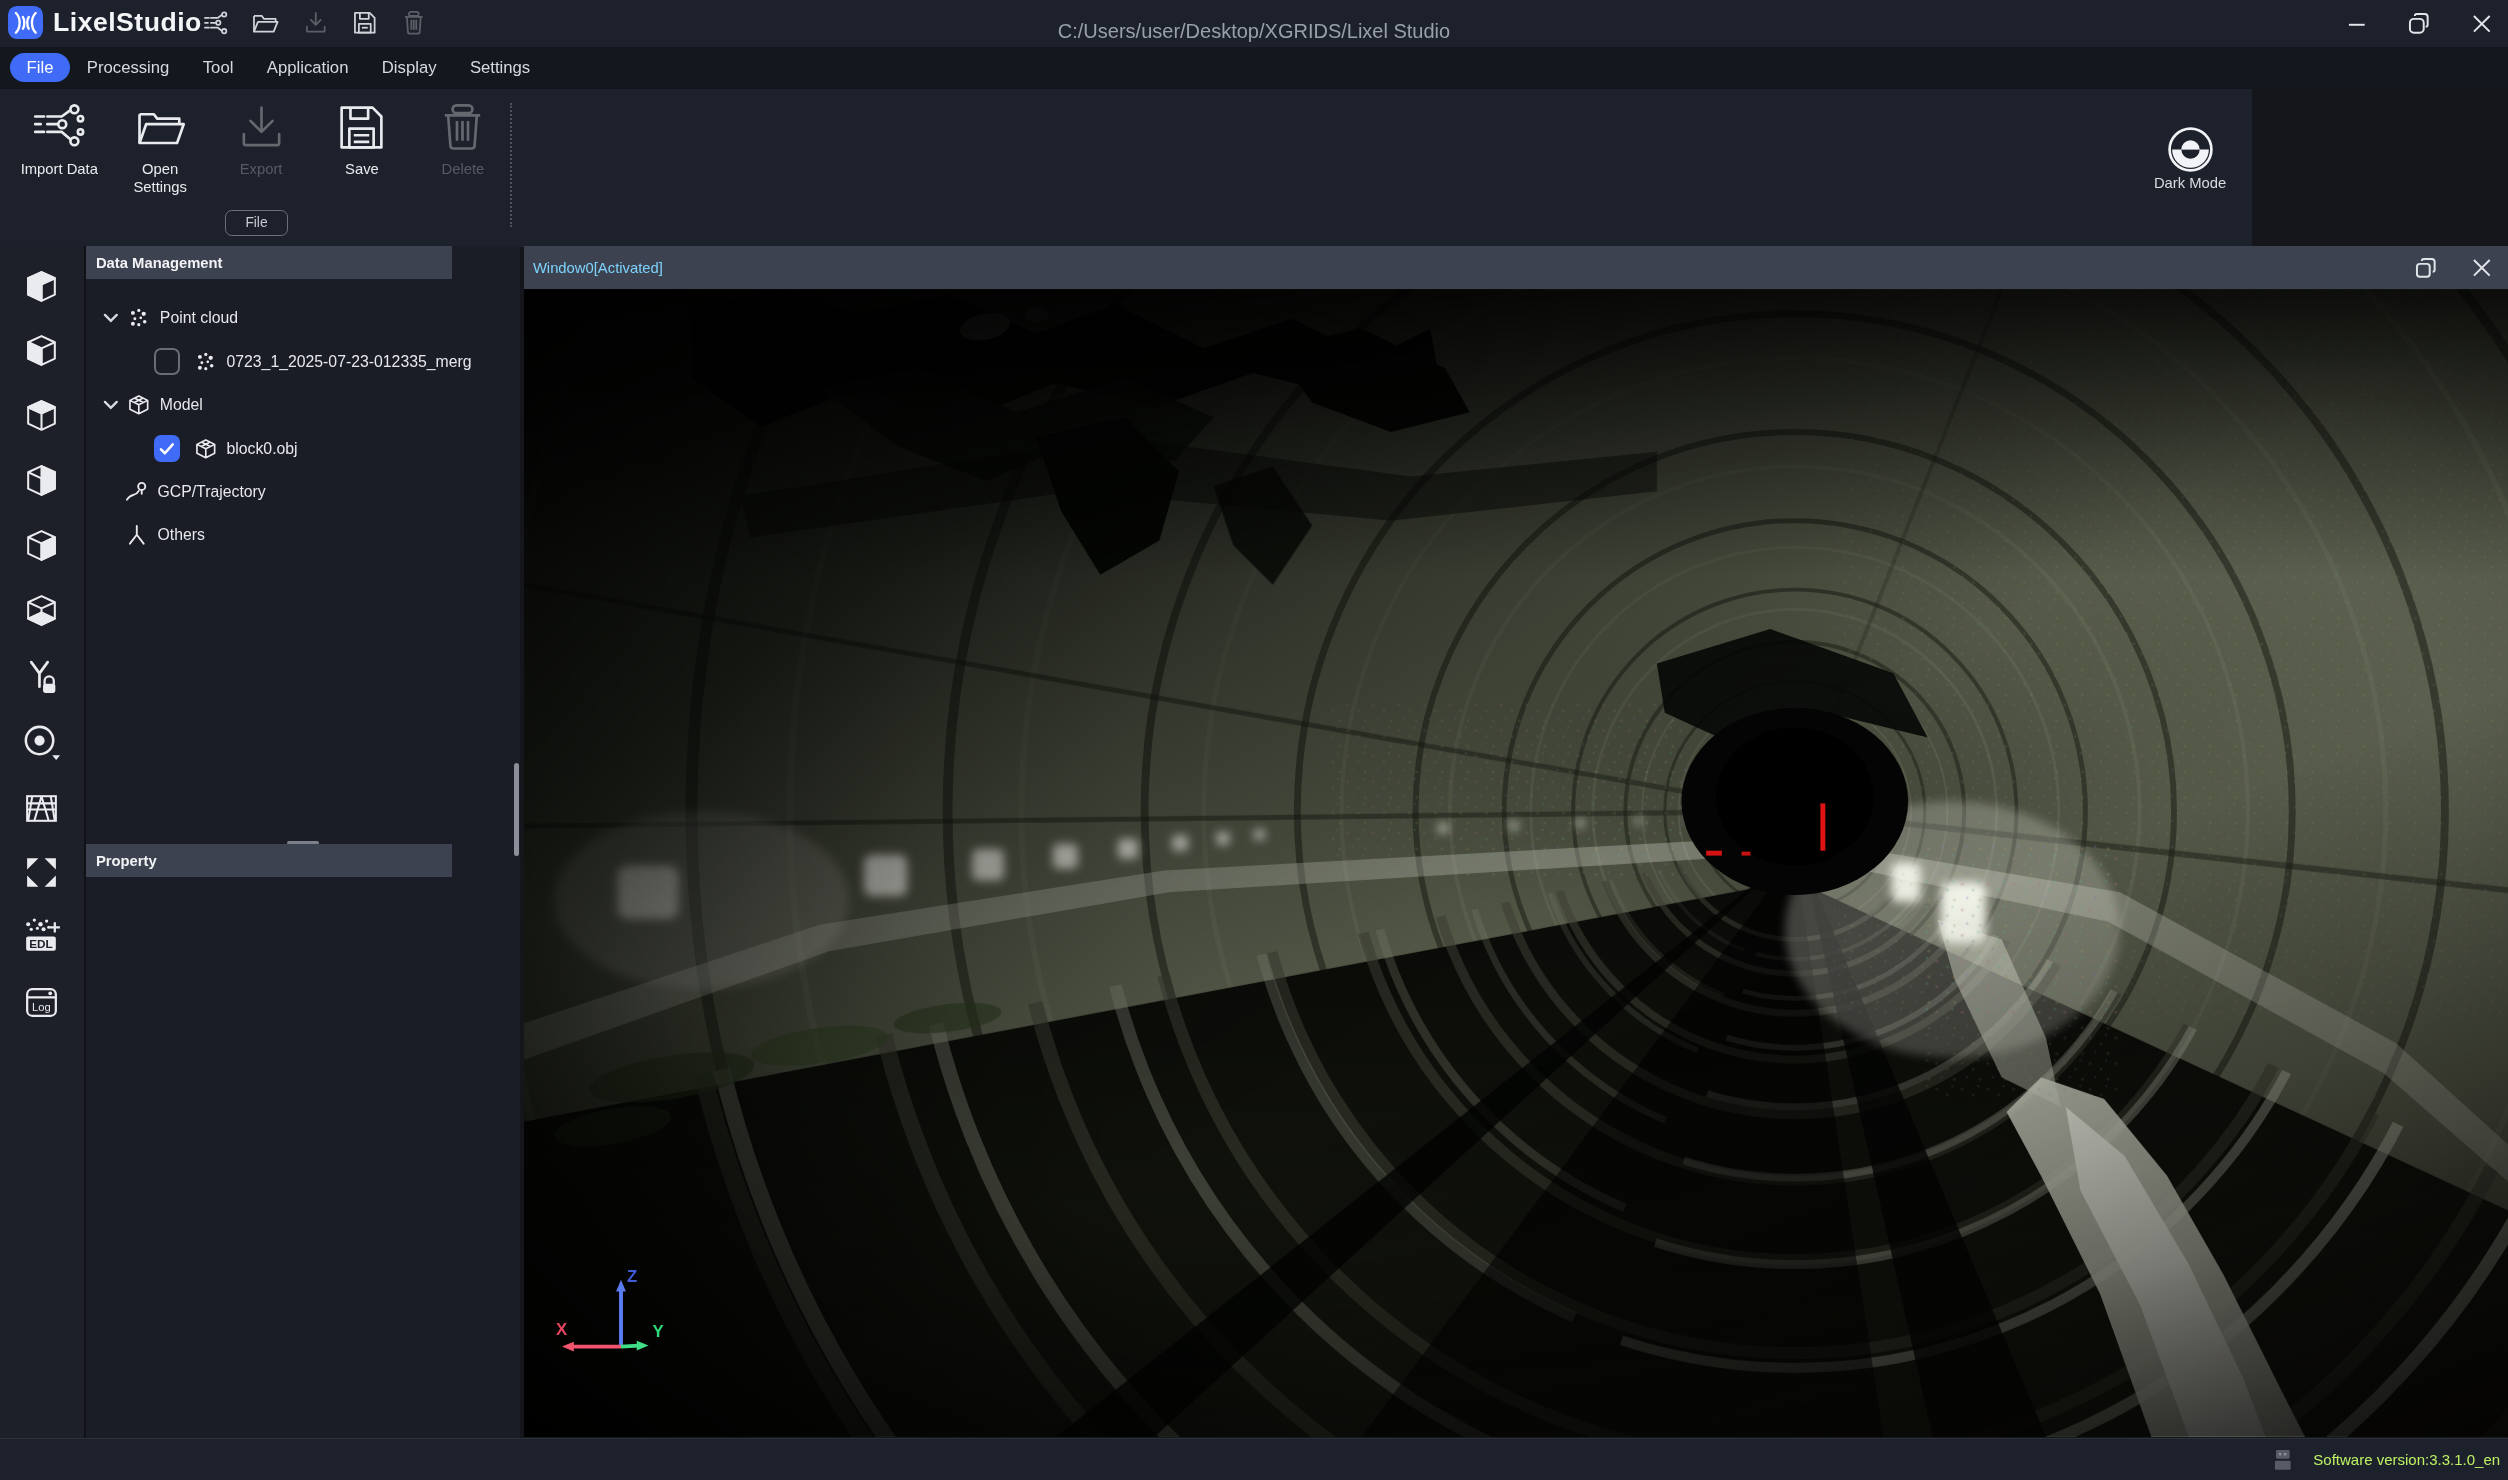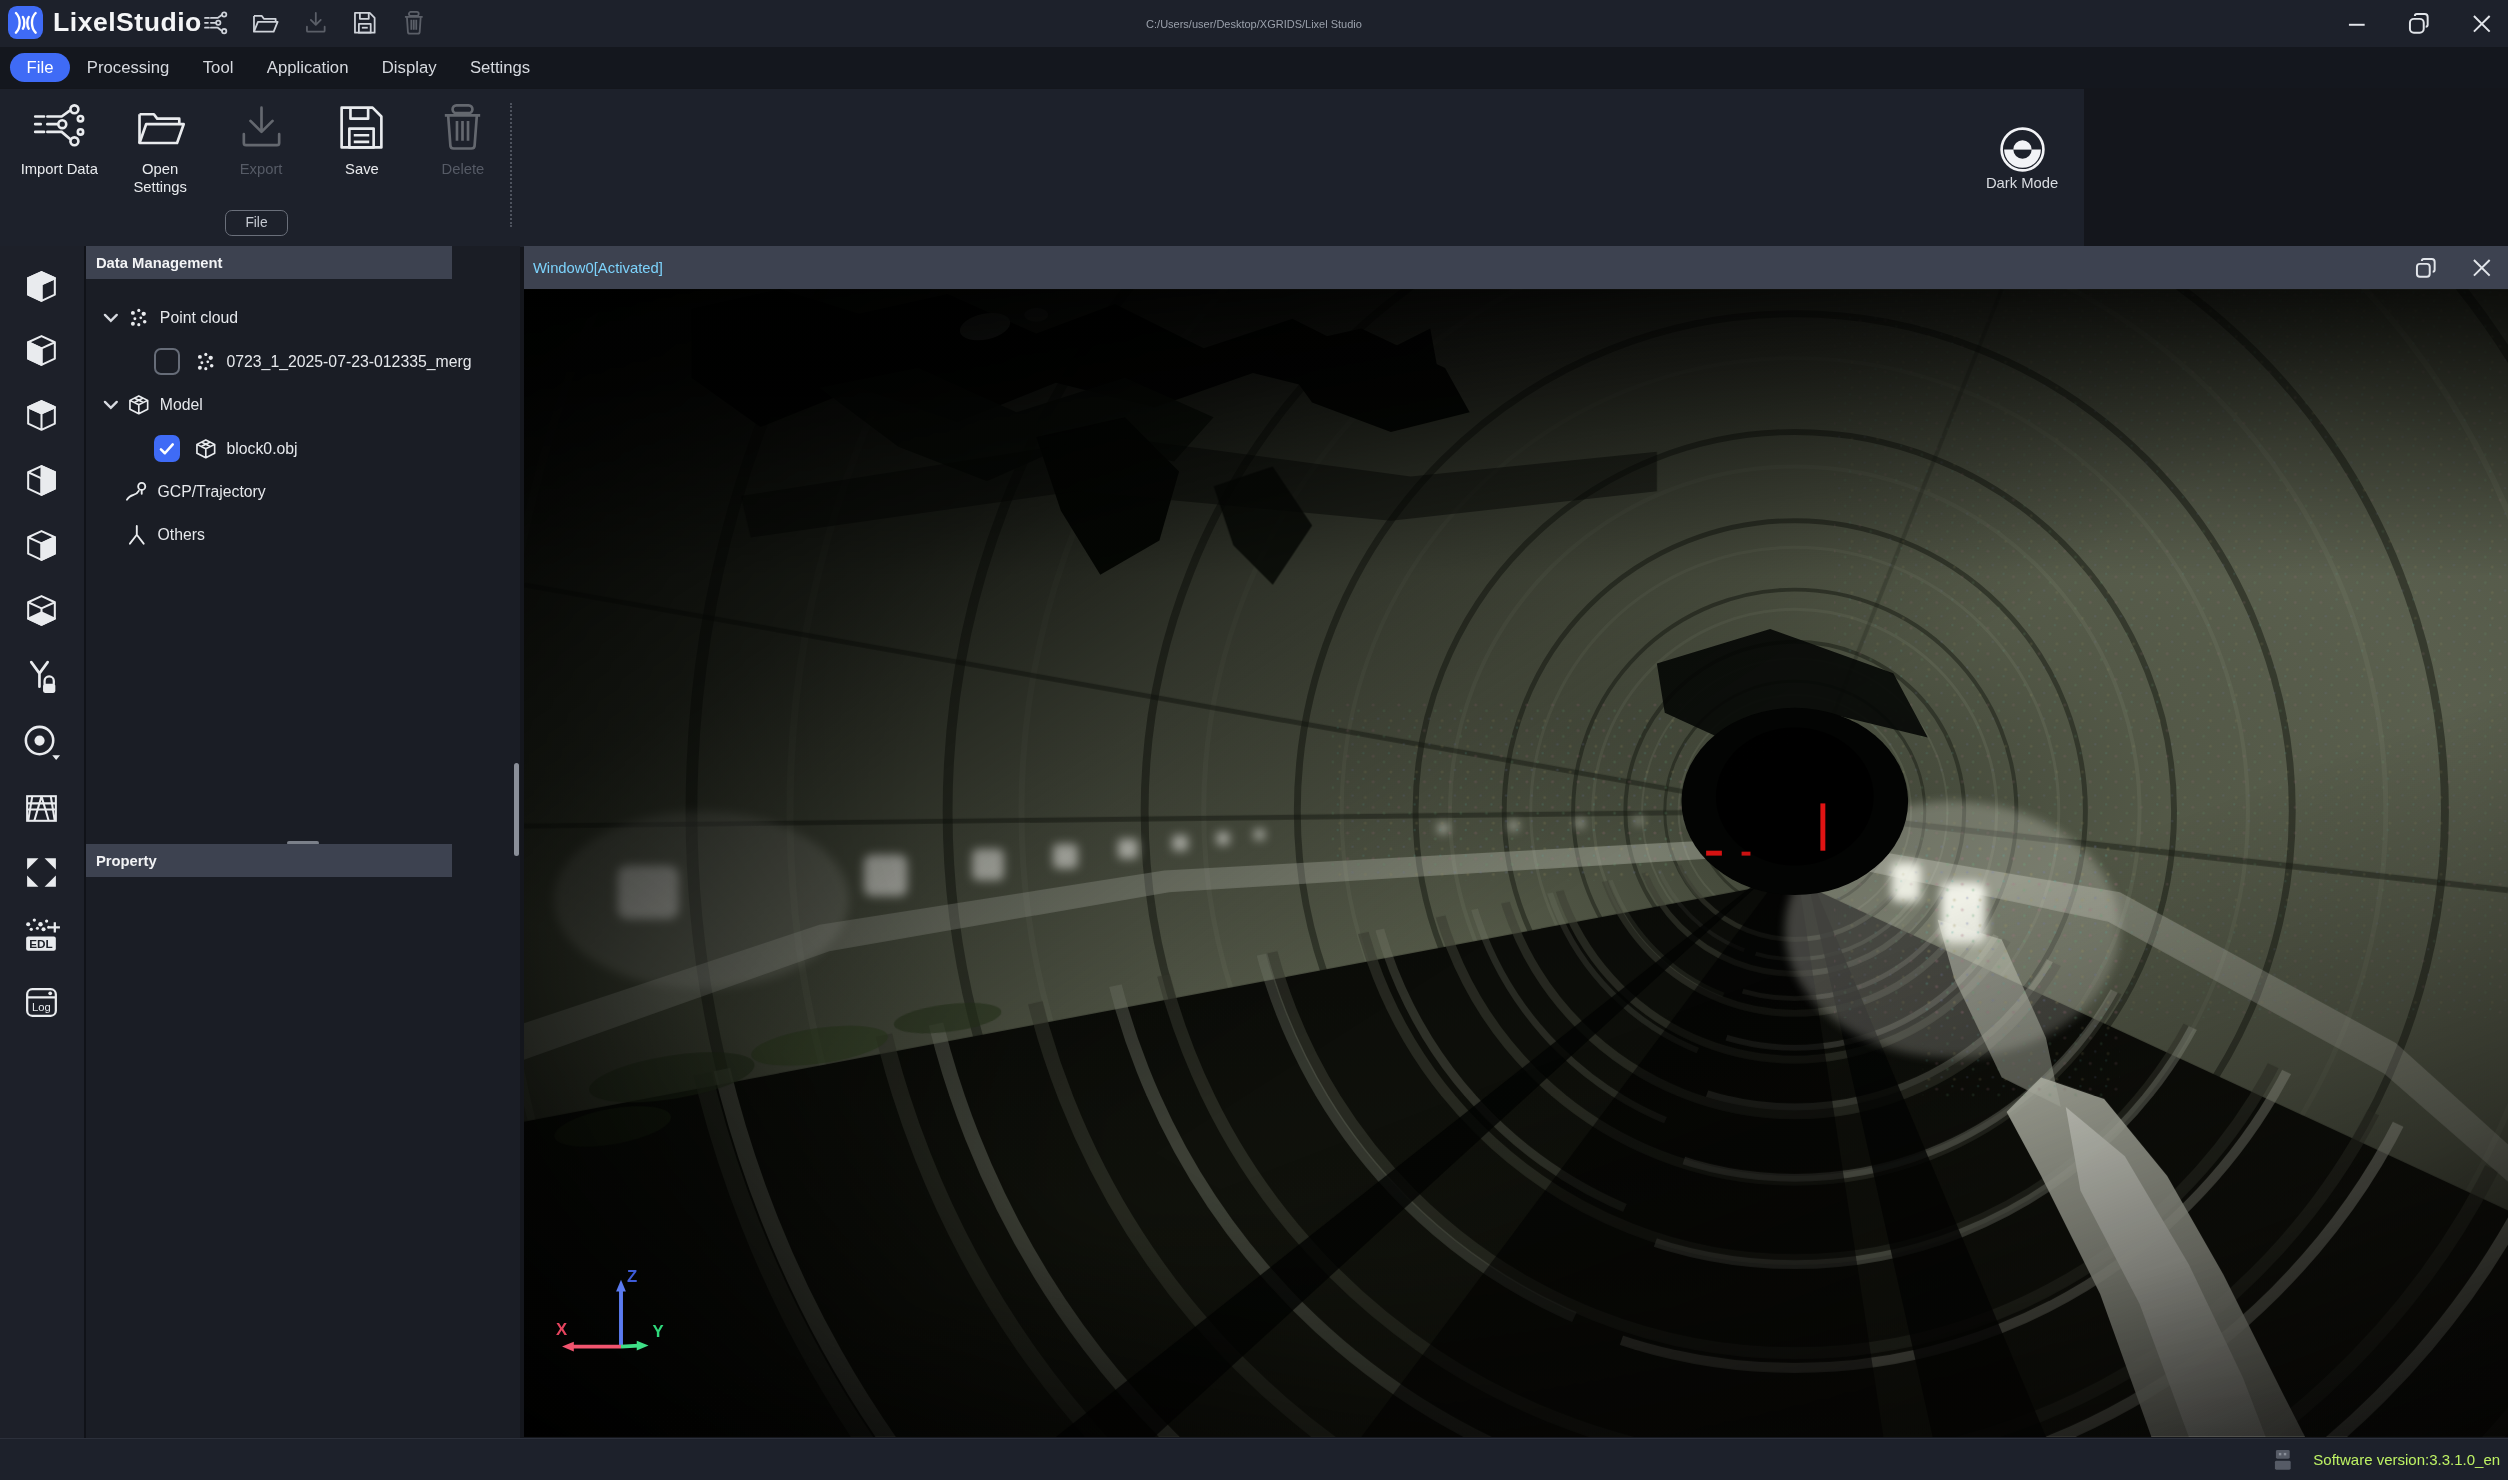--- a/index.html
+++ b/index.html
@@ -9,33 +9,33 @@
   svg text{font-family:"Liberation Sans",sans-serif;}
 
   
   .titlebar{position:absolute;left:0;top:0;width:2508px;height:47px;background:#1d212b;}
   .logo{position:absolute;left:7.9px;top:5.9px;width:35px;height:33px;border-radius:8.9px;background:#3f6bf6;
         display:flex;align-items:center;justify-content:center;}
   .appname{position:absolute;left:53px;top:6.9px;font-size:26.6px;font-weight:700;letter-spacing:0.5px;color:#f4f5f7;}
   .tb-icons{position:absolute;left:203px;top:4.9px;display:flex;gap:21.7px;align-items:center;height:35px;}
   .tb-ic{width:27.6px;height:27.6px;display:flex;align-items:center;justify-content:center;}
   .dim{opacity:.35;}
-  .doc-path{position:absolute;left:0;right:0;top:0;height:47px;display:flex;align-items:center;justify-content:center;
-            font-size:11px;color:#9aa0ab;pointer-events:none;}
+  .doc-path{position:absolute;left:0;right:0;top:8px;height:47px;display:flex;align-items:center;justify-content:center;
+            font-size:20px;color:#9aa0ab;pointer-events:none;}
   .win-controls{position:absolute;right:9.9px;top:0;height:47px;display:flex;gap:29.6px;align-items:center;}
   .win-btn{width:33px;height:33px;display:flex;align-items:center;justify-content:center;}
 
   
   .menubar{position:absolute;left:0;top:47px;width:2508px;height:41px;background:#14171e;
            display:flex;align-items:center;padding-left:9.9px;box-sizing:border-box;}
   .menu-item{font-size:16.7px;color:#d7dae0;padding:4.9px 16.7px;border-radius:15.8px;cursor:default;}
   .menu-item.active{background:#3f6bf6;color:#fff;}
 
   
-  .ribbon{position:absolute;left:0;top:89px;width:2084px;height:158px;background:#1d212b;}
+  .ribbon{position:absolute;left:0;top:89px;width:2252px;height:158px;background:#1d212b;}
   .ribbon-row{position:absolute;left:13.8px;top:7.9px;display:flex;gap:9.9px;}
   .ribbon-btn{width:91px;display:flex;flex-direction:column;align-items:center;gap:5.9px;padding-top:3.9px;}
   .ribbon-btn .lbl{font-size:14.8px;line-height:18.7px;text-align:center;color:#e9ebee;width:87px;}
   .ribbon-btn.disabled .lbl{color:#565b66;}
   .ribbon-btn.disabled svg{opacity:.35;}
   .group-label{position:absolute;left:225px;top:121px;width:61px;height:23.6px;border:1px solid #6a6f7a;border-radius:6.9px;
                display:flex;align-items:center;justify-content:center;font-size:13.8px;color:#c6cad2;}
   .ribbon-sep{position:absolute;left:510px;top:13.8px;height:124px;border-left:2px dotted #4d525d;}
   .darkmode{position:absolute;right:7.9px;top:35px;width:108px;display:flex;flex-direction:column;align-items:center;gap:0;}
   .darkmode .lbl{font-size:14.8px;color:#d9dce1;}

